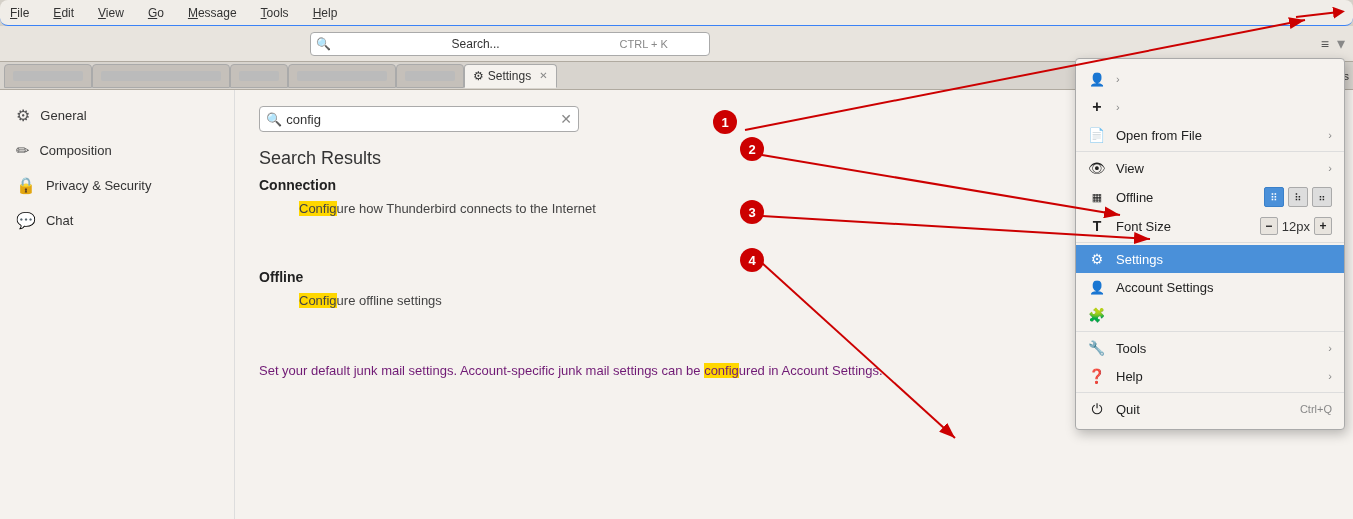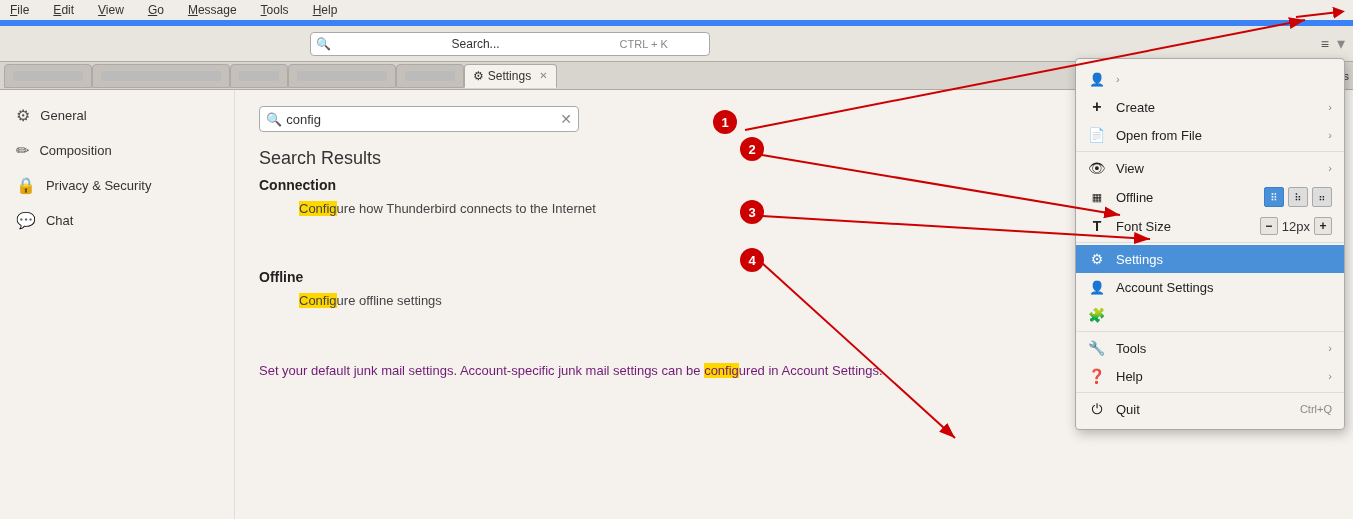--- a/index.html
+++ b/index.html
@@ -1,19 +1,19 @@
 <!DOCTYPE html>
 <html><head>
   <meta charset="utf-8">
   <style>
     * { box-sizing: border-box; margin: 0; padding: 0; }
     body { font-family: -apple-system, BlinkMacSystemFont, 'Segoe UI', Arial, sans-serif; font-size: 13px; background: #d4d0c8; overflow: hidden; width: 1353px; height: 519px; }
 
     
-    .menu-bar { display: flex; align-items: center; background: #f0ede8; height: 26px; border-bottom: 6px solid #3b82f6; padding: 0 4px; gap: 12px; }
+    .menu-bar { display: flex; align-items: center; background: #f0ede8; height: 26px; border-bottom: 1px solid #3b82f6; padding: 0 4px; gap: 12px; border-radius: 8px; }
     .menu-item { font-size: 12px; color: #333; padding: 2px 6px; cursor: pointer; }
     .menu-item[data-interactable="true"] { cursor: pointer; }
     
     .u { text-decoration: underline; }
 
     
     .toolbar { display: flex; align-items: center; background: #e8e4de; height: 36px; border-bottom: 1px solid #b0aaa0; padding: 0 8px; gap: 4px; }
     .search-bar { display: flex; align-items: center; background: white; border: 1px solid #aaa; border-radius: 4px; height: 24px; padding: 0 6px; gap: 4px; flex: 0 0 400px; margin: 0 auto; }
     .search-bar input { border: none; outline: none; font-size: 12px; color: #333; width: 280px; text-align: center; }
     .search-bar .shortcut { font-size: 11px; color: #888; }
@@ -204,21 +204,20 @@
 
 <div class="dropdown-menu" data-interactable="false">
 
   <div class="menu-group" data-interactable="false">
     <div class="drop-item" data-interactable="true">
       <span class="drop-icon" data-interactable="false" style="font-size:13px;">👤</span>
       <span class="drop-arrow" data-interactable="false">›</span>
     </div>
     <div class="drop-item" data-interactable="true">
       <span class="drop-icon" data-interactable="false" style="font-weight:bold;font-size:16px;">+</span>
-      <span class="drop-label" data-interactable="false">Create</span>
       <span class="drop-arrow" data-interactable="false">›</span>
     </div>
     <div class="drop-item" data-interactable="true">
       <span class="drop-icon" data-interactable="false">📄</span>
       <span class="drop-label" data-interactable="false">Open from File</span>
       <span class="drop-arrow" data-interactable="false">›</span>
     </div>
   </div>
 
   <div class="menu-group" data-interactable="false">

